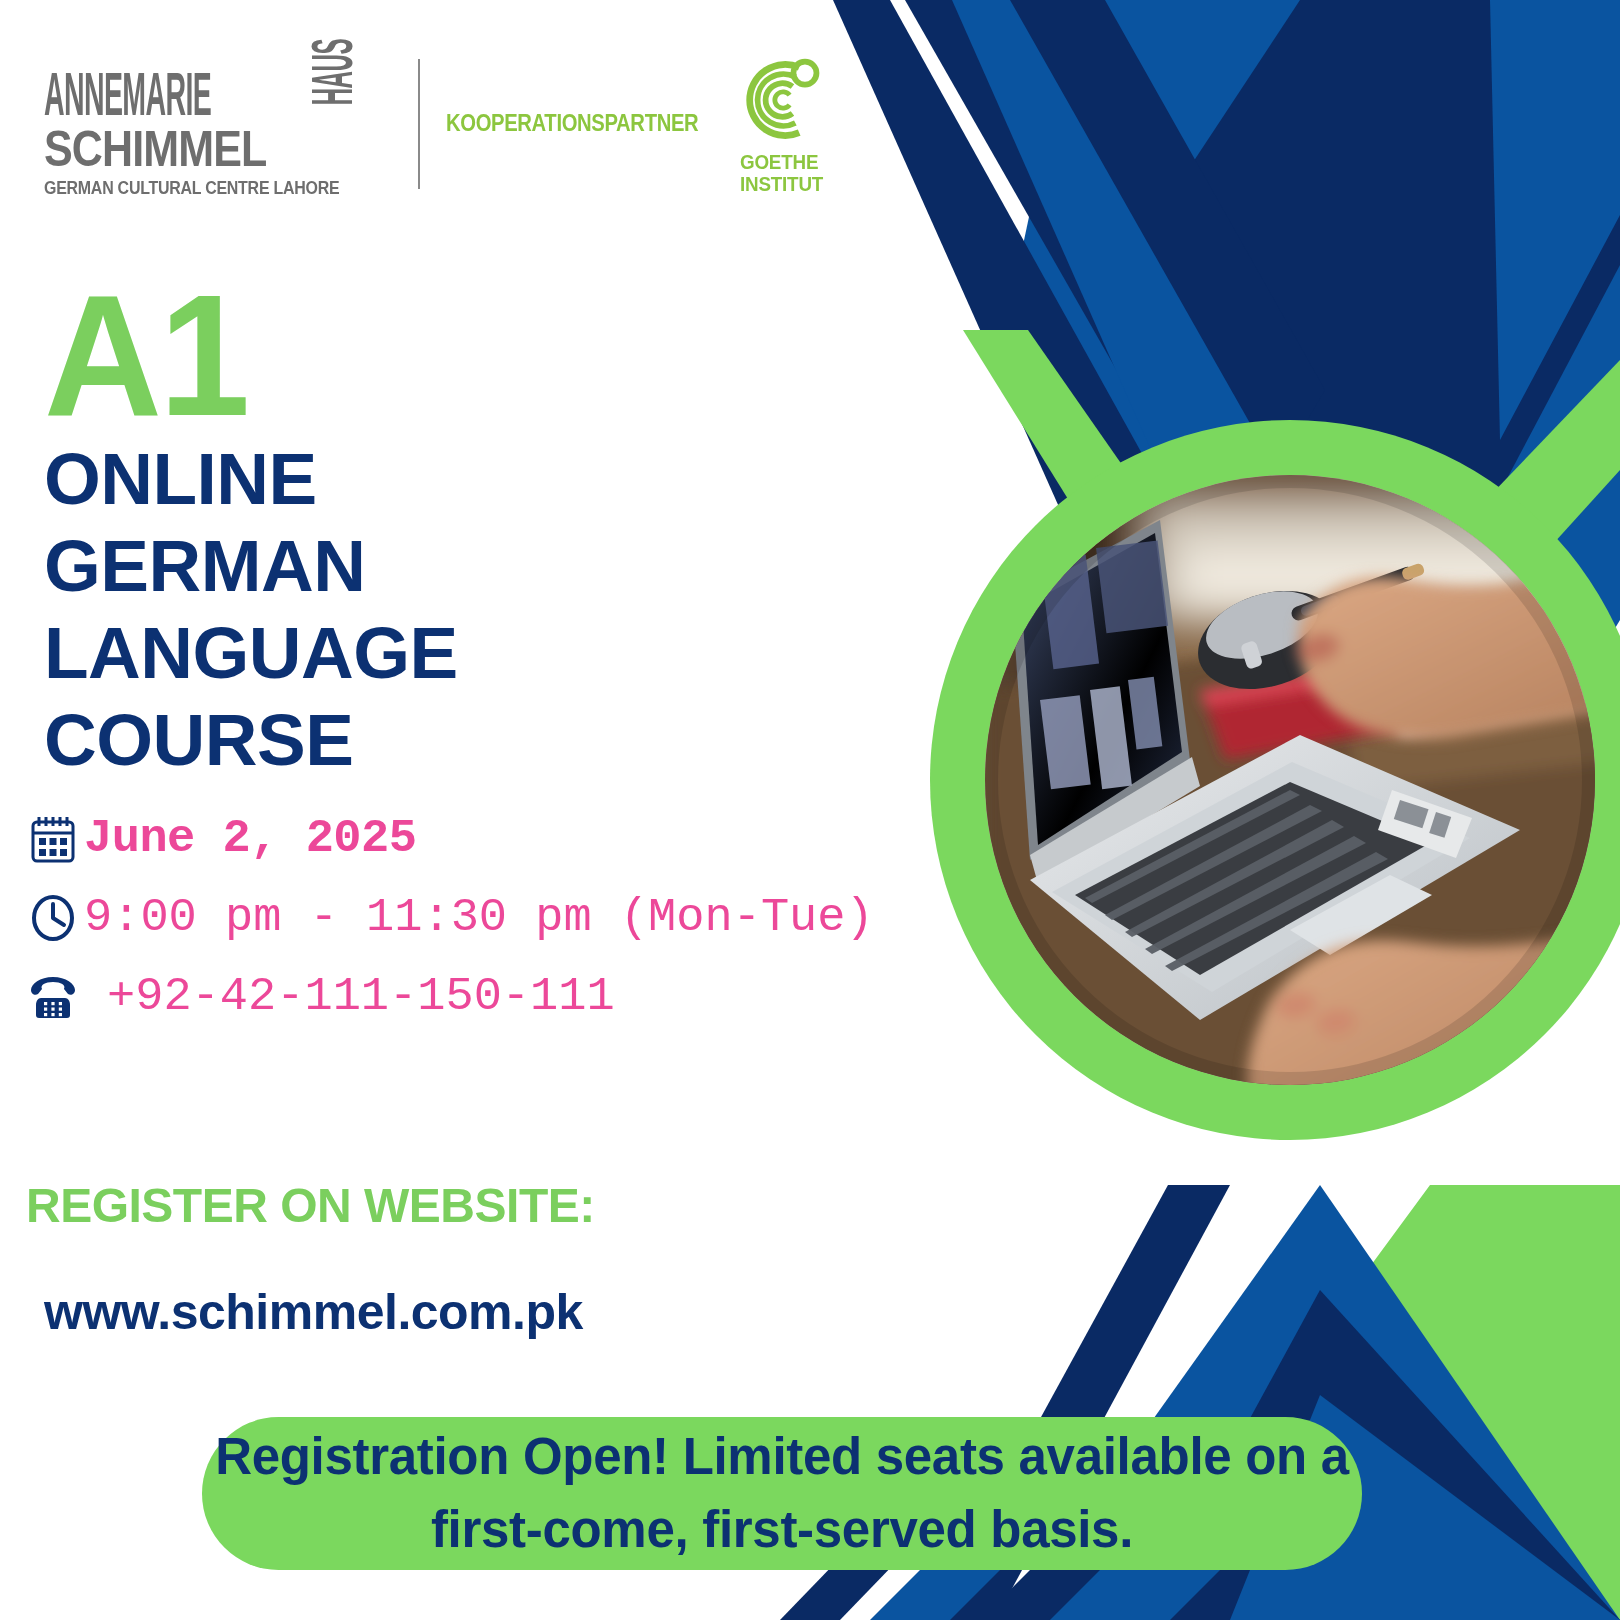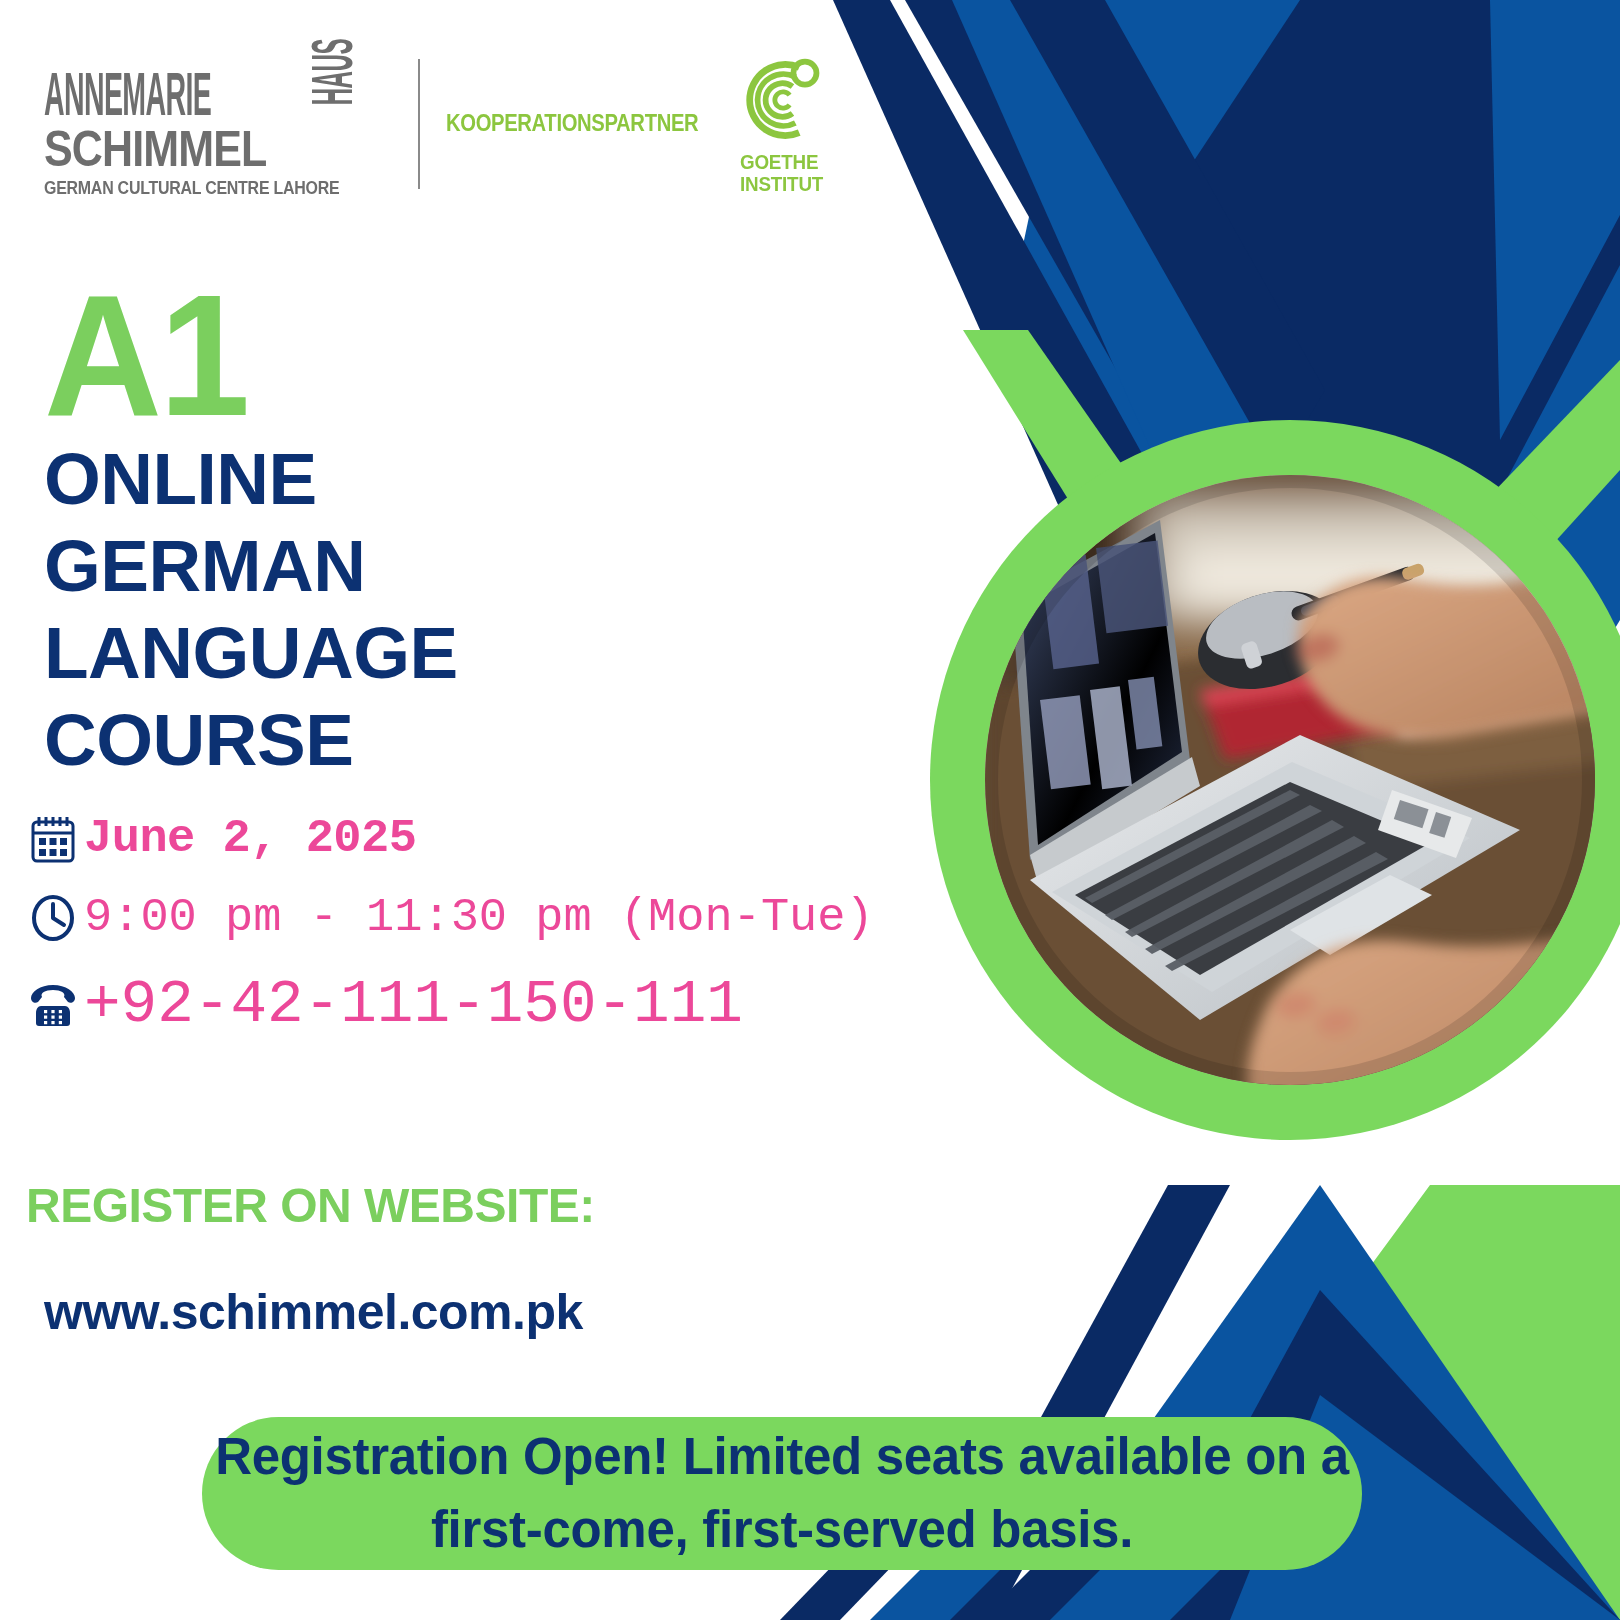--- a/index.html
+++ b/index.html
@@ -71,21 +71,21 @@
 
   
   .details{position:absolute;left:22px;top:812px;z-index:5;}
   .det-row{display:flex;align-items:center;margin-bottom:26px;}
   .det-ico{width:62px;display:flex;align-items:center;justify-content:center;flex:0 0 62px;}
   .det-txt{
     font-family:Liberation Mono, monospace;color:#ec4899;white-space:nowrap;
   }
   .det-date{font-size:47px;font-weight:bold;letter-spacing:-0.5px;}
   .det-time{font-size:47px;font-weight:normal;letter-spacing:0px;}
-  .det-phone{font-size:61px;font-weight:normal;letter-spacing:0px;}
+  .det-phone{font-size:47px;font-weight:normal;letter-spacing:0px;margin-left:23px;}
 
   
   .register{position:absolute;left:26px;top:1178px;z-index:5;}
   .reg-label{
     font-family:"Liberation Sans", sans-serif;font-weight:bold;font-size:48px;
     color:#7BCF5E;letter-spacing:-0.5px;white-space:nowrap;
   }
   .reg-url{
     font-family:"Liberation Sans", sans-serif;font-weight:bold;font-size:50px;
     color:#0C3172;letter-spacing:-0.5px;white-space:nowrap;margin-top:50px;margin-left:18px;

